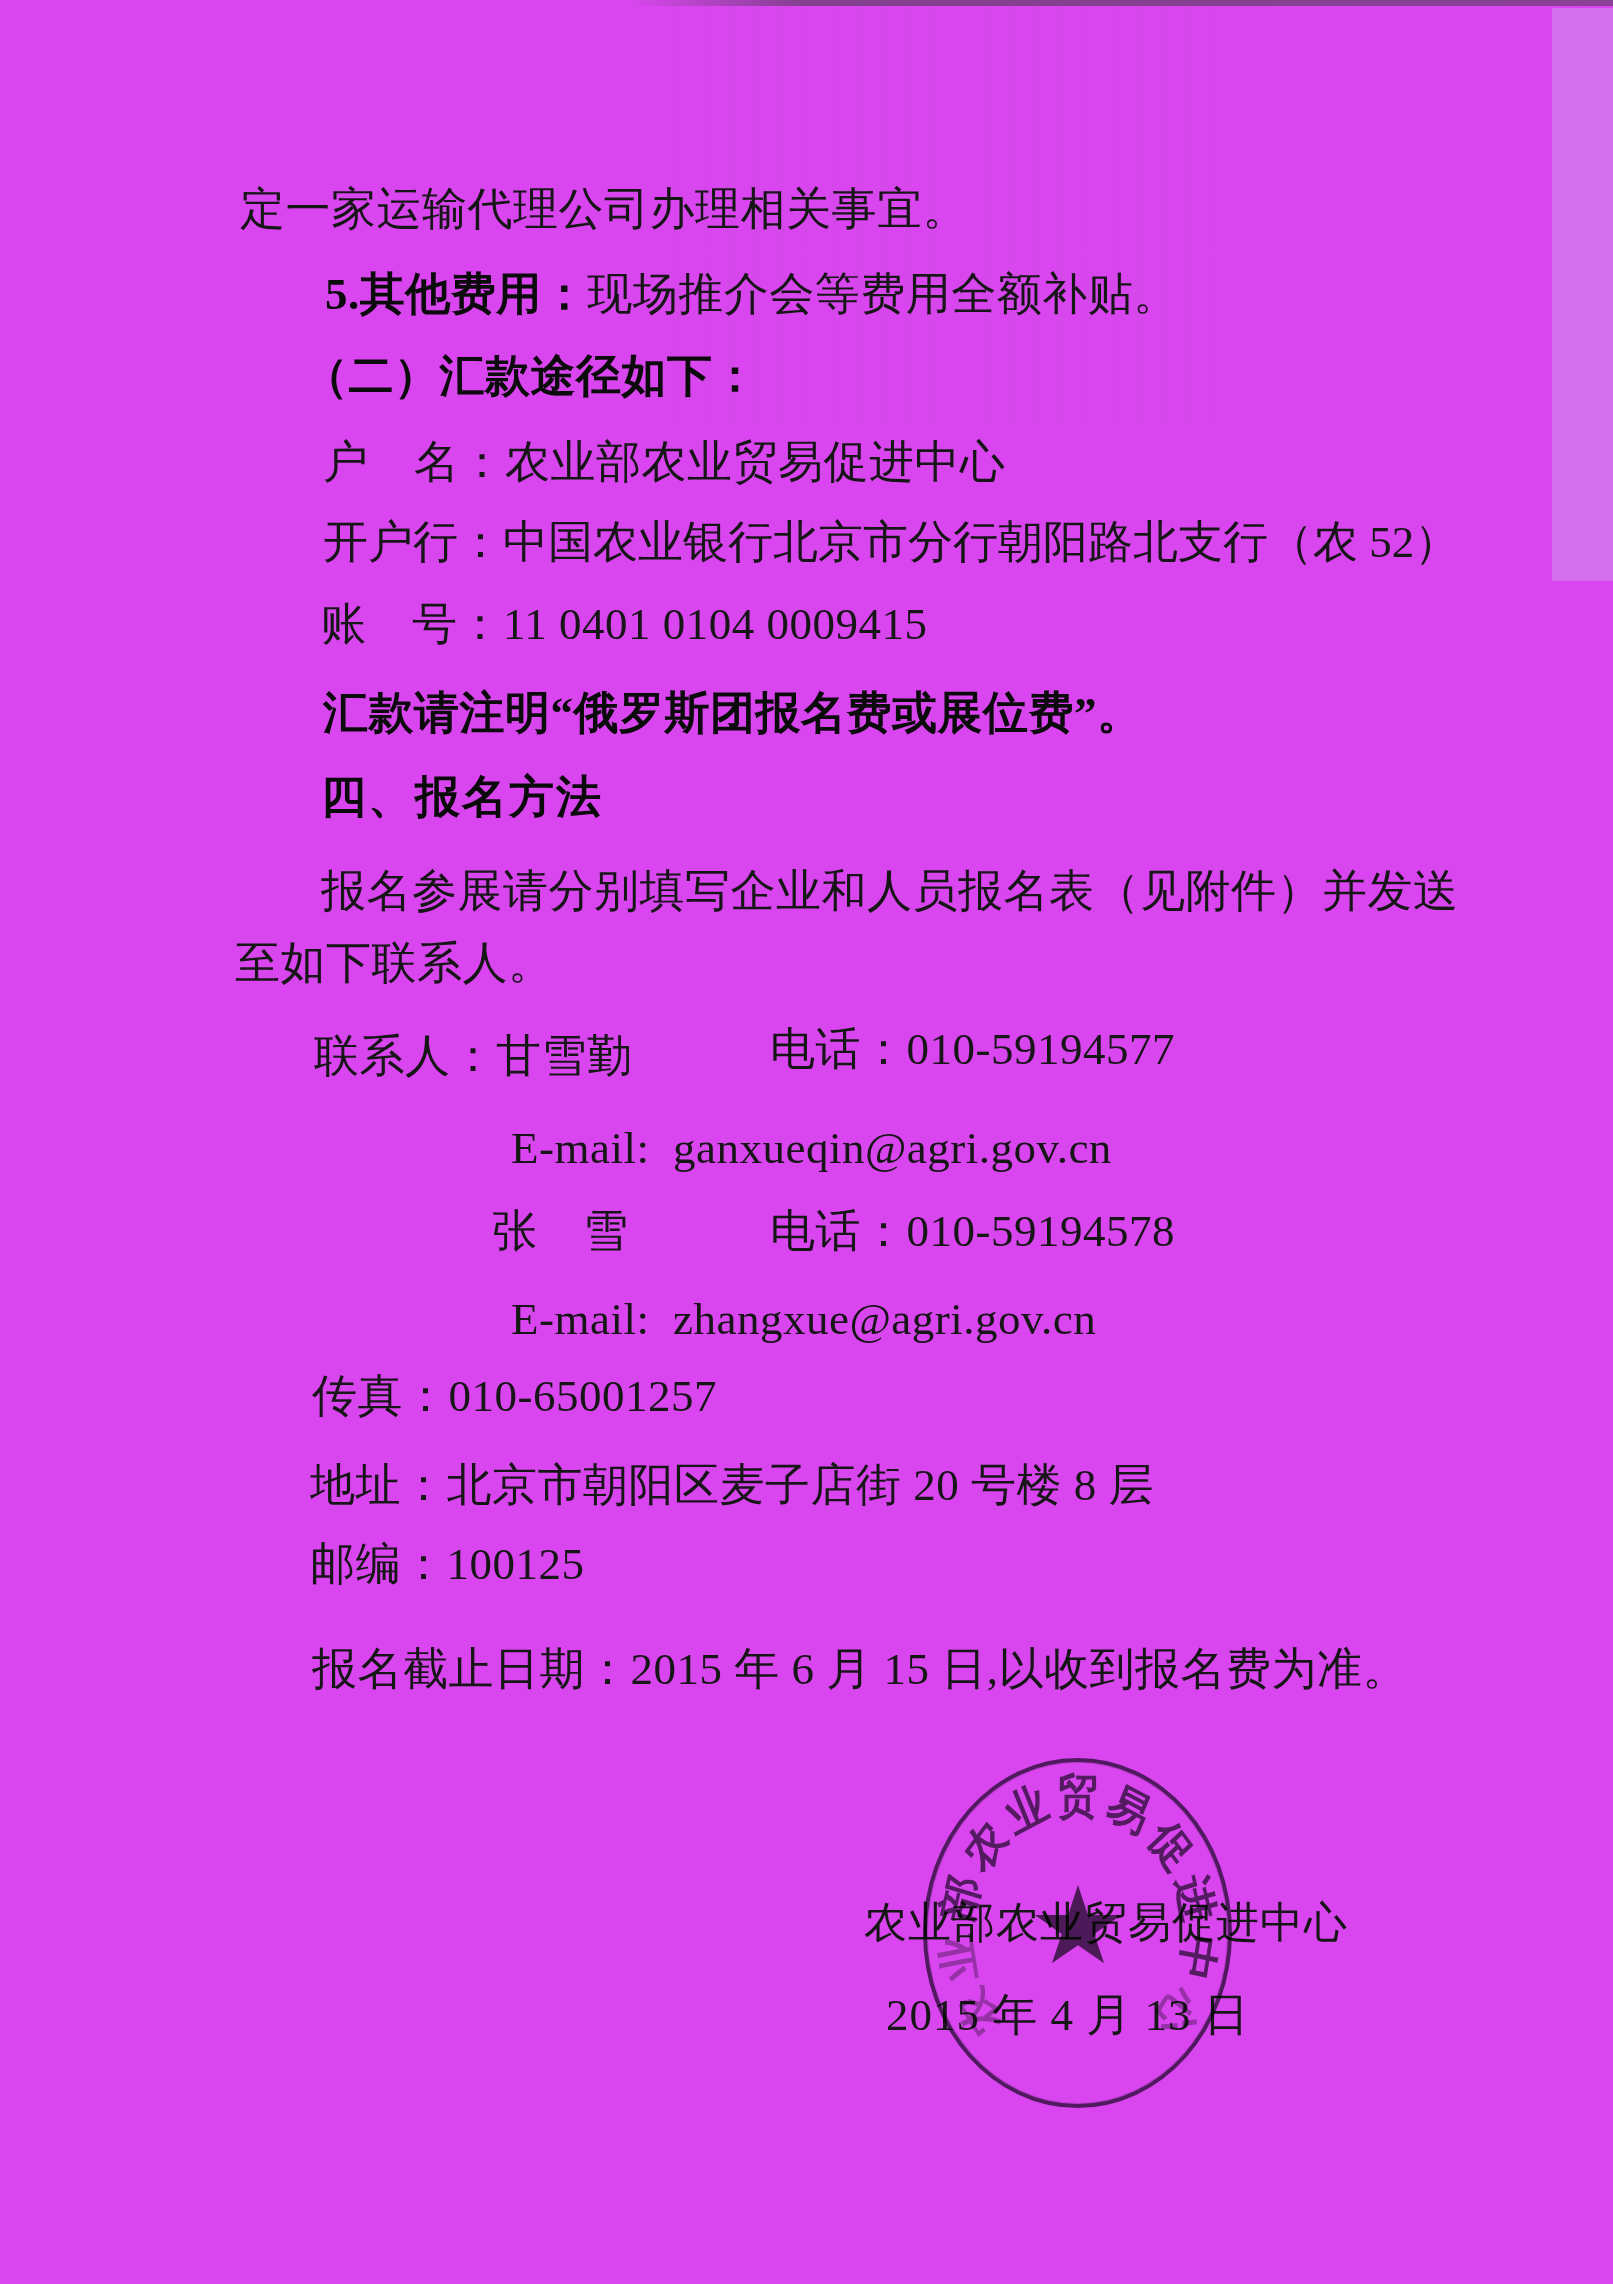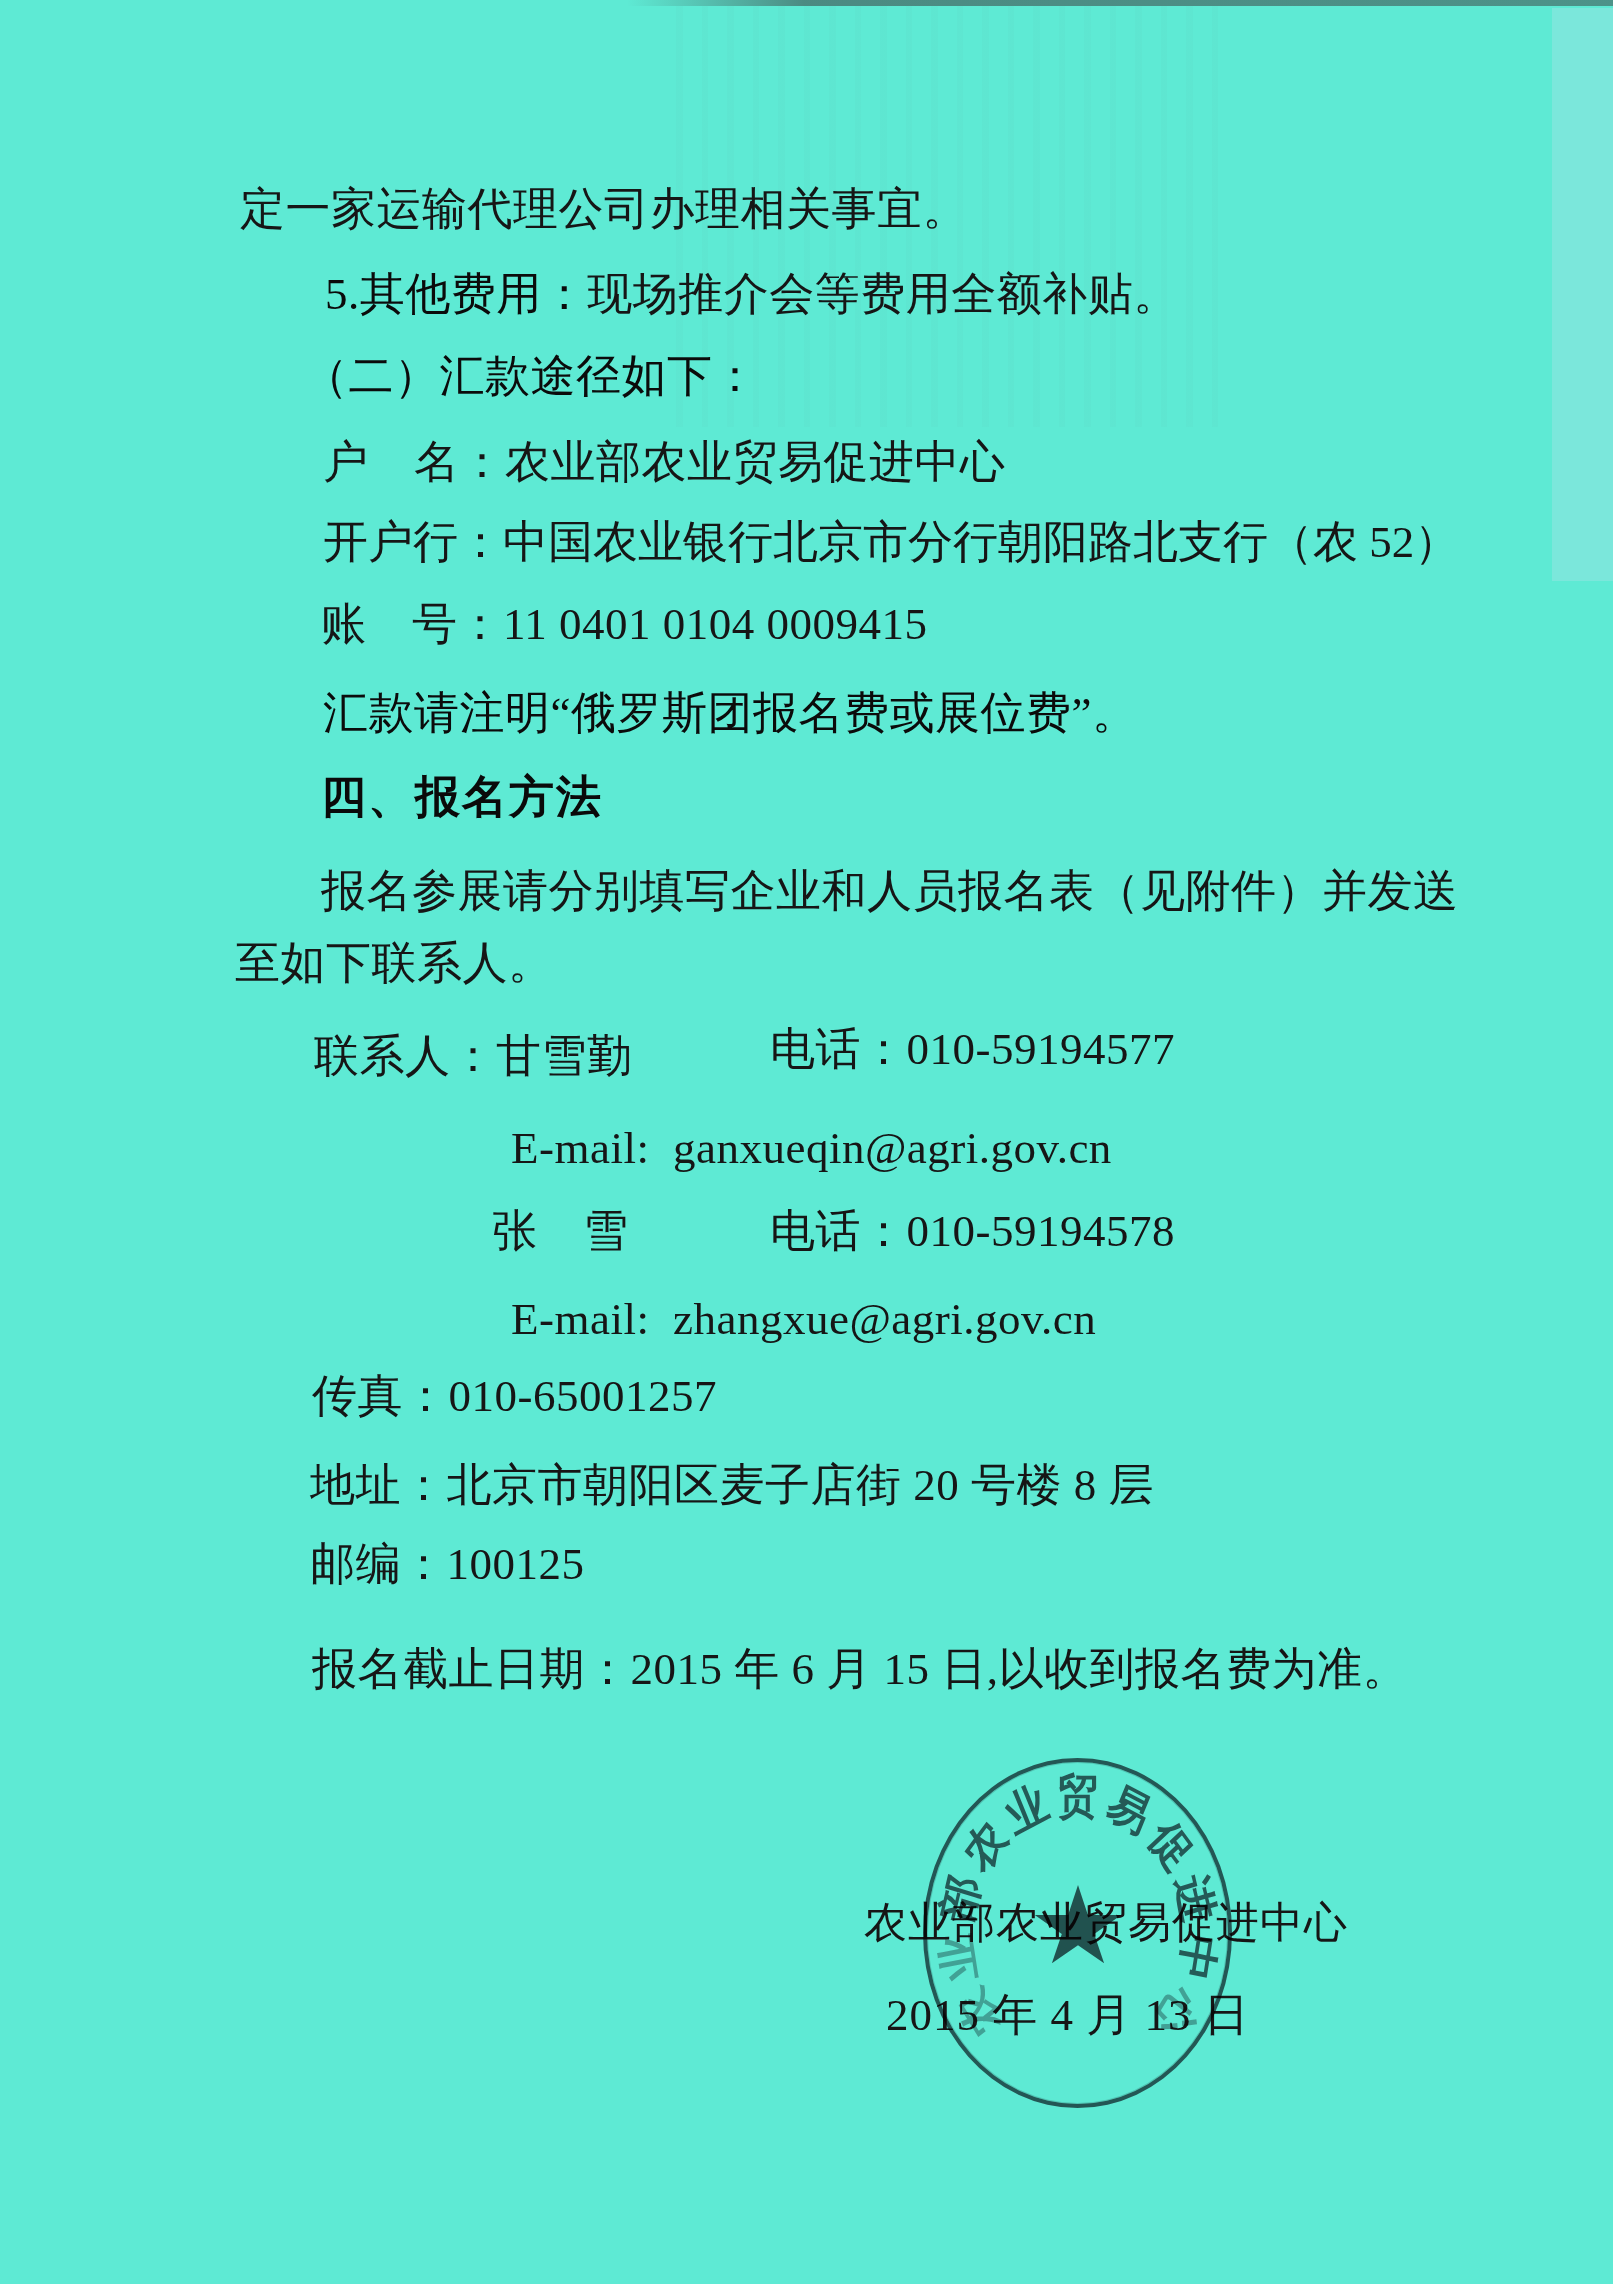--- a/index.html
+++ b/index.html
@@ -1,32 +1,32 @@
 <!DOCTYPE html>
 <html><head>
 <meta charset="utf-8">
 <style>
   html,body{margin:0;padding:0;background:#e8e8e8;}
   .page{
     position:relative;
     width:1613px;height:2285px;
     margin:0 auto;
-    background:#5eead4;
+    background:#d946ef;
     overflow:hidden;
     font-family:"Liberation Serif","DejaVu Serif",serif;
     color:#161616;
   }
   .tline{
     position:absolute;
     white-space:pre;
     font-size:45px;
     line-height:67px;
     letter-spacing:0.5px;
   }
-  .b{font-weight:normal;color:#0b0b0b;}
+  .b{font-weight:bold;color:#0b0b0b;}
   .hei{font-family:"Liberation Sans","DejaVu Sans",sans-serif;font-weight:bold;letter-spacing:2px;color:#0a0a0a;}
   .sig{font-size:43px;letter-spacing:1px;}
   .datefs{font-size:45px;letter-spacing:1px;}
 
   
   .art-top{
     position:absolute;top:0;left:627px;width:986px;height:5.9px;
     background:linear-gradient(to right, rgba(60,60,62,0), rgba(60,60,62,.55) 18%, rgba(60,60,62,.5));
   }
   .art-right{

